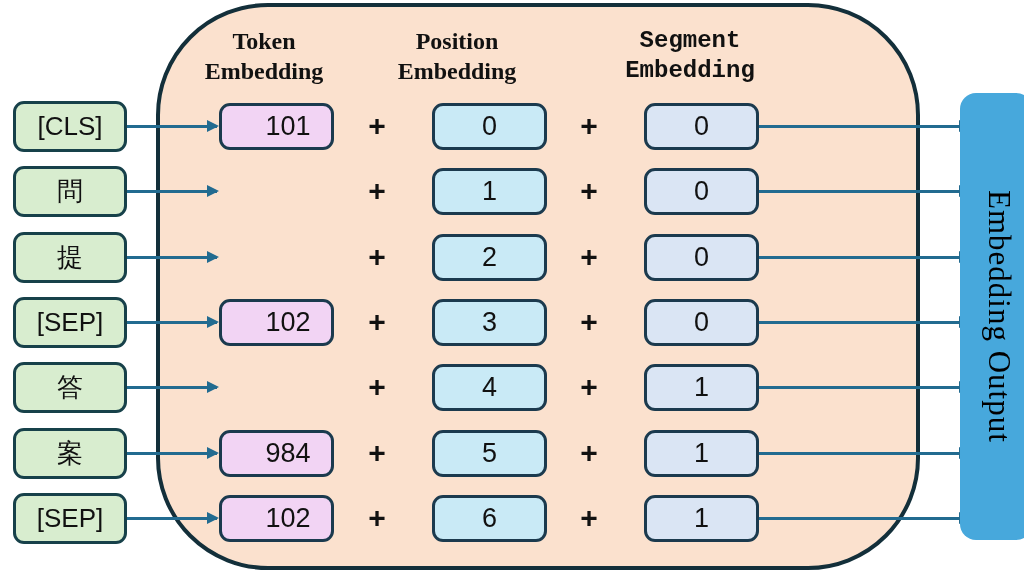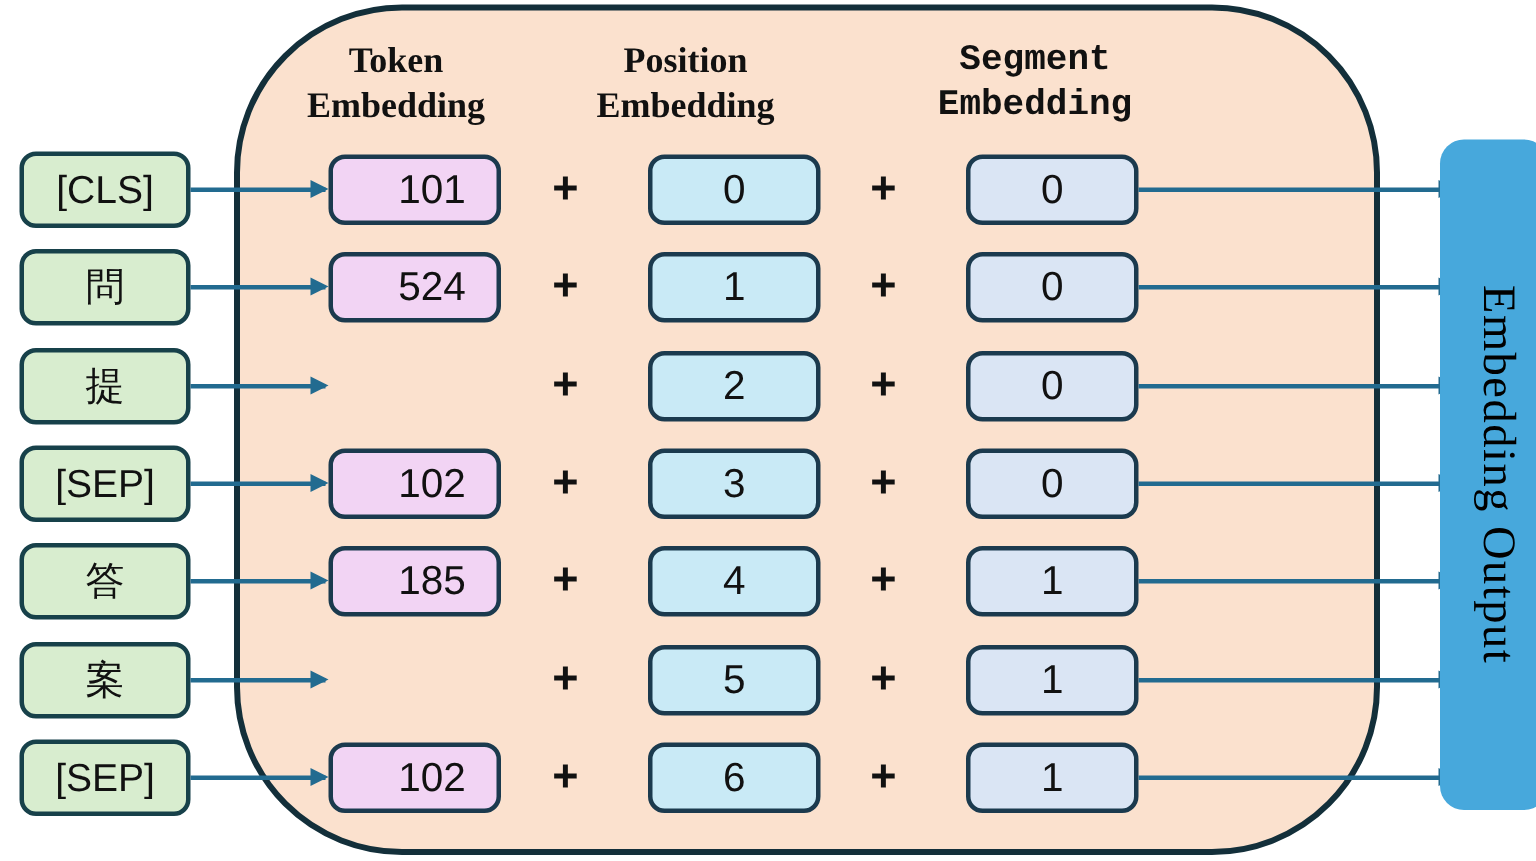--- a/index.html
+++ b/index.html
@@ -186,23 +186,20 @@
     </div>
   </div>
 
   <div class="row" style="top: 168.3px;">
     <div class="box green">
       <span>問</span>
     </div>
     <div class="arrow left-arrow">
       <span class="head"></span>
     </div>
-    <div class="box pink">
-      <span>524</span>
-    </div>
     <span class="plus p1">+</span>
     <div class="box cyan">
       <span>1</span>
     </div>
     <span class="plus p2">+</span>
     <div class="box segment">
       <span>0</span>
     </div>
     <div class="arrow right-arrow">
       <span class="head"></span>
@@ -252,42 +249,42 @@
     </div>
   </div>
 
   <div class="row" style="top: 364.2px;">
     <div class="box green">
       <span>答</span>
     </div>
     <div class="arrow left-arrow">
       <span class="head"></span>
     </div>
+    <span class="plus p1">+</span>
+    <div class="box cyan">
+      <span>4</span>
+    </div>
+    <span class="plus p2">+</span>
+    <div class="box segment">
+      <span>1</span>
+    </div>
+    <div class="arrow right-arrow">
+      <span class="head"></span>
+    </div>
+  </div>
+
+  <div class="row" style="top: 429.5px;">
+    <div class="box green">
+      <span>案</span>
+    </div>
+    <div class="arrow left-arrow">
+      <span class="head"></span>
+    </div>
     <div class="box pink">
-      <span>185</span>
-    </div>
-    <span class="plus p1">+</span>
-    <div class="box cyan">
-      <span>4</span>
-    </div>
-    <span class="plus p2">+</span>
-    <div class="box segment">
-      <span>1</span>
-    </div>
-    <div class="arrow right-arrow">
-      <span class="head"></span>
-    </div>
-  </div>
-
-  <div class="row" style="top: 429.5px;">
-    <div class="box green">
-      <span>案</span>
-    </div>
-    <div class="arrow left-arrow">
-      <span class="head"></span>
+      <span>984</span>
     </div>
     <span class="plus p1">+</span>
     <div class="box cyan">
       <span>5</span>
     </div>
     <span class="plus p2">+</span>
     <div class="box segment">
       <span>1</span>
     </div>
     <div class="arrow right-arrow">

